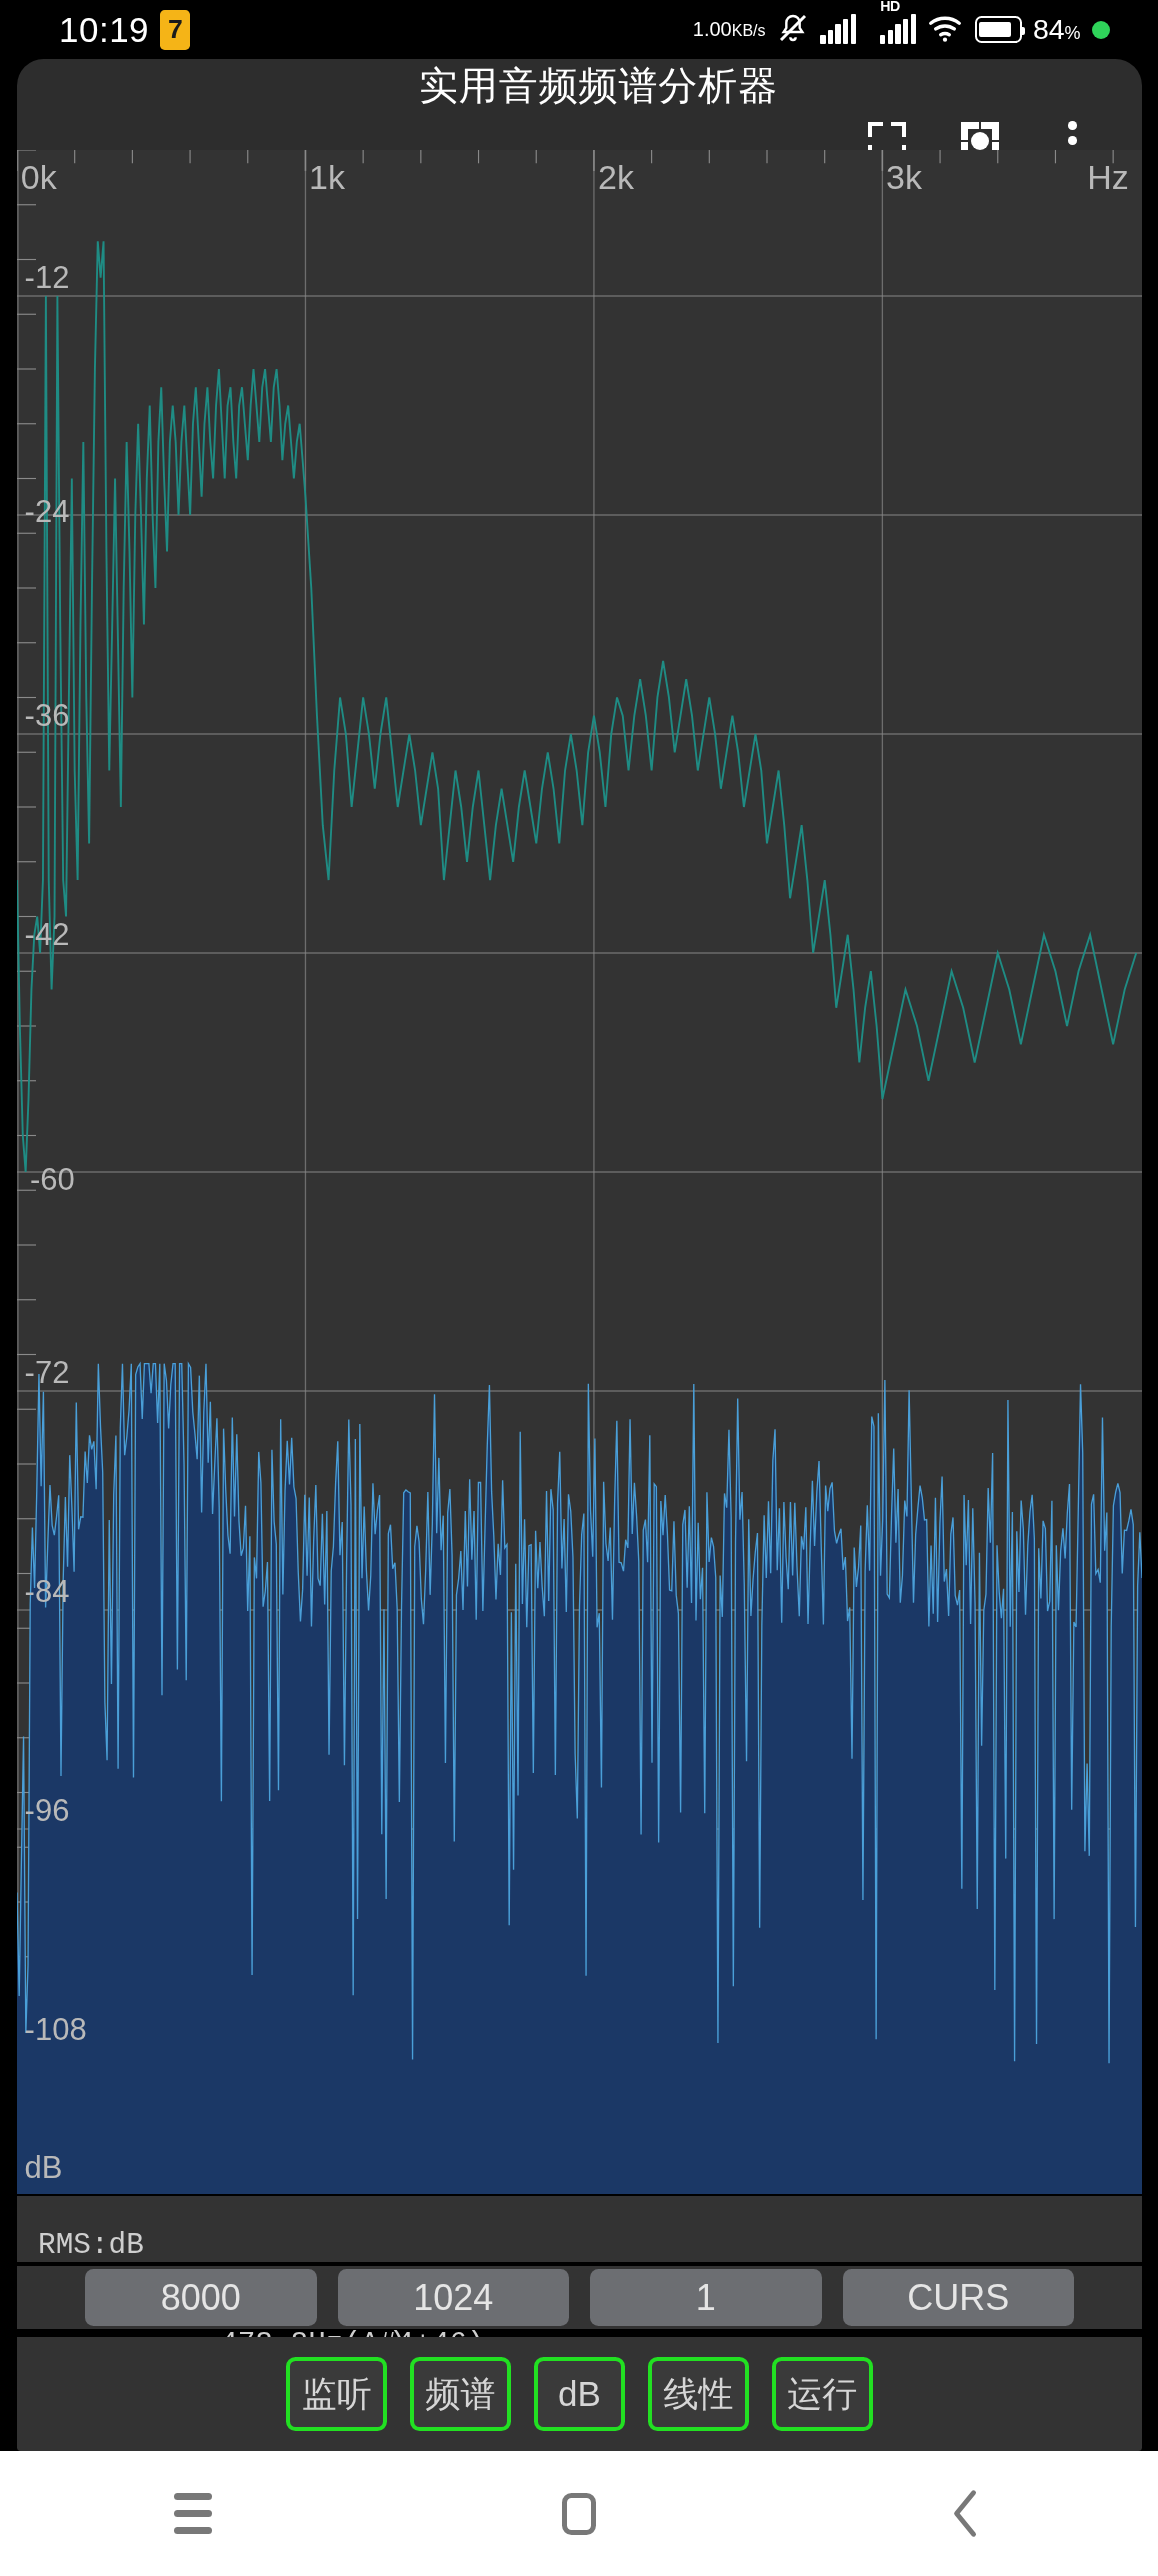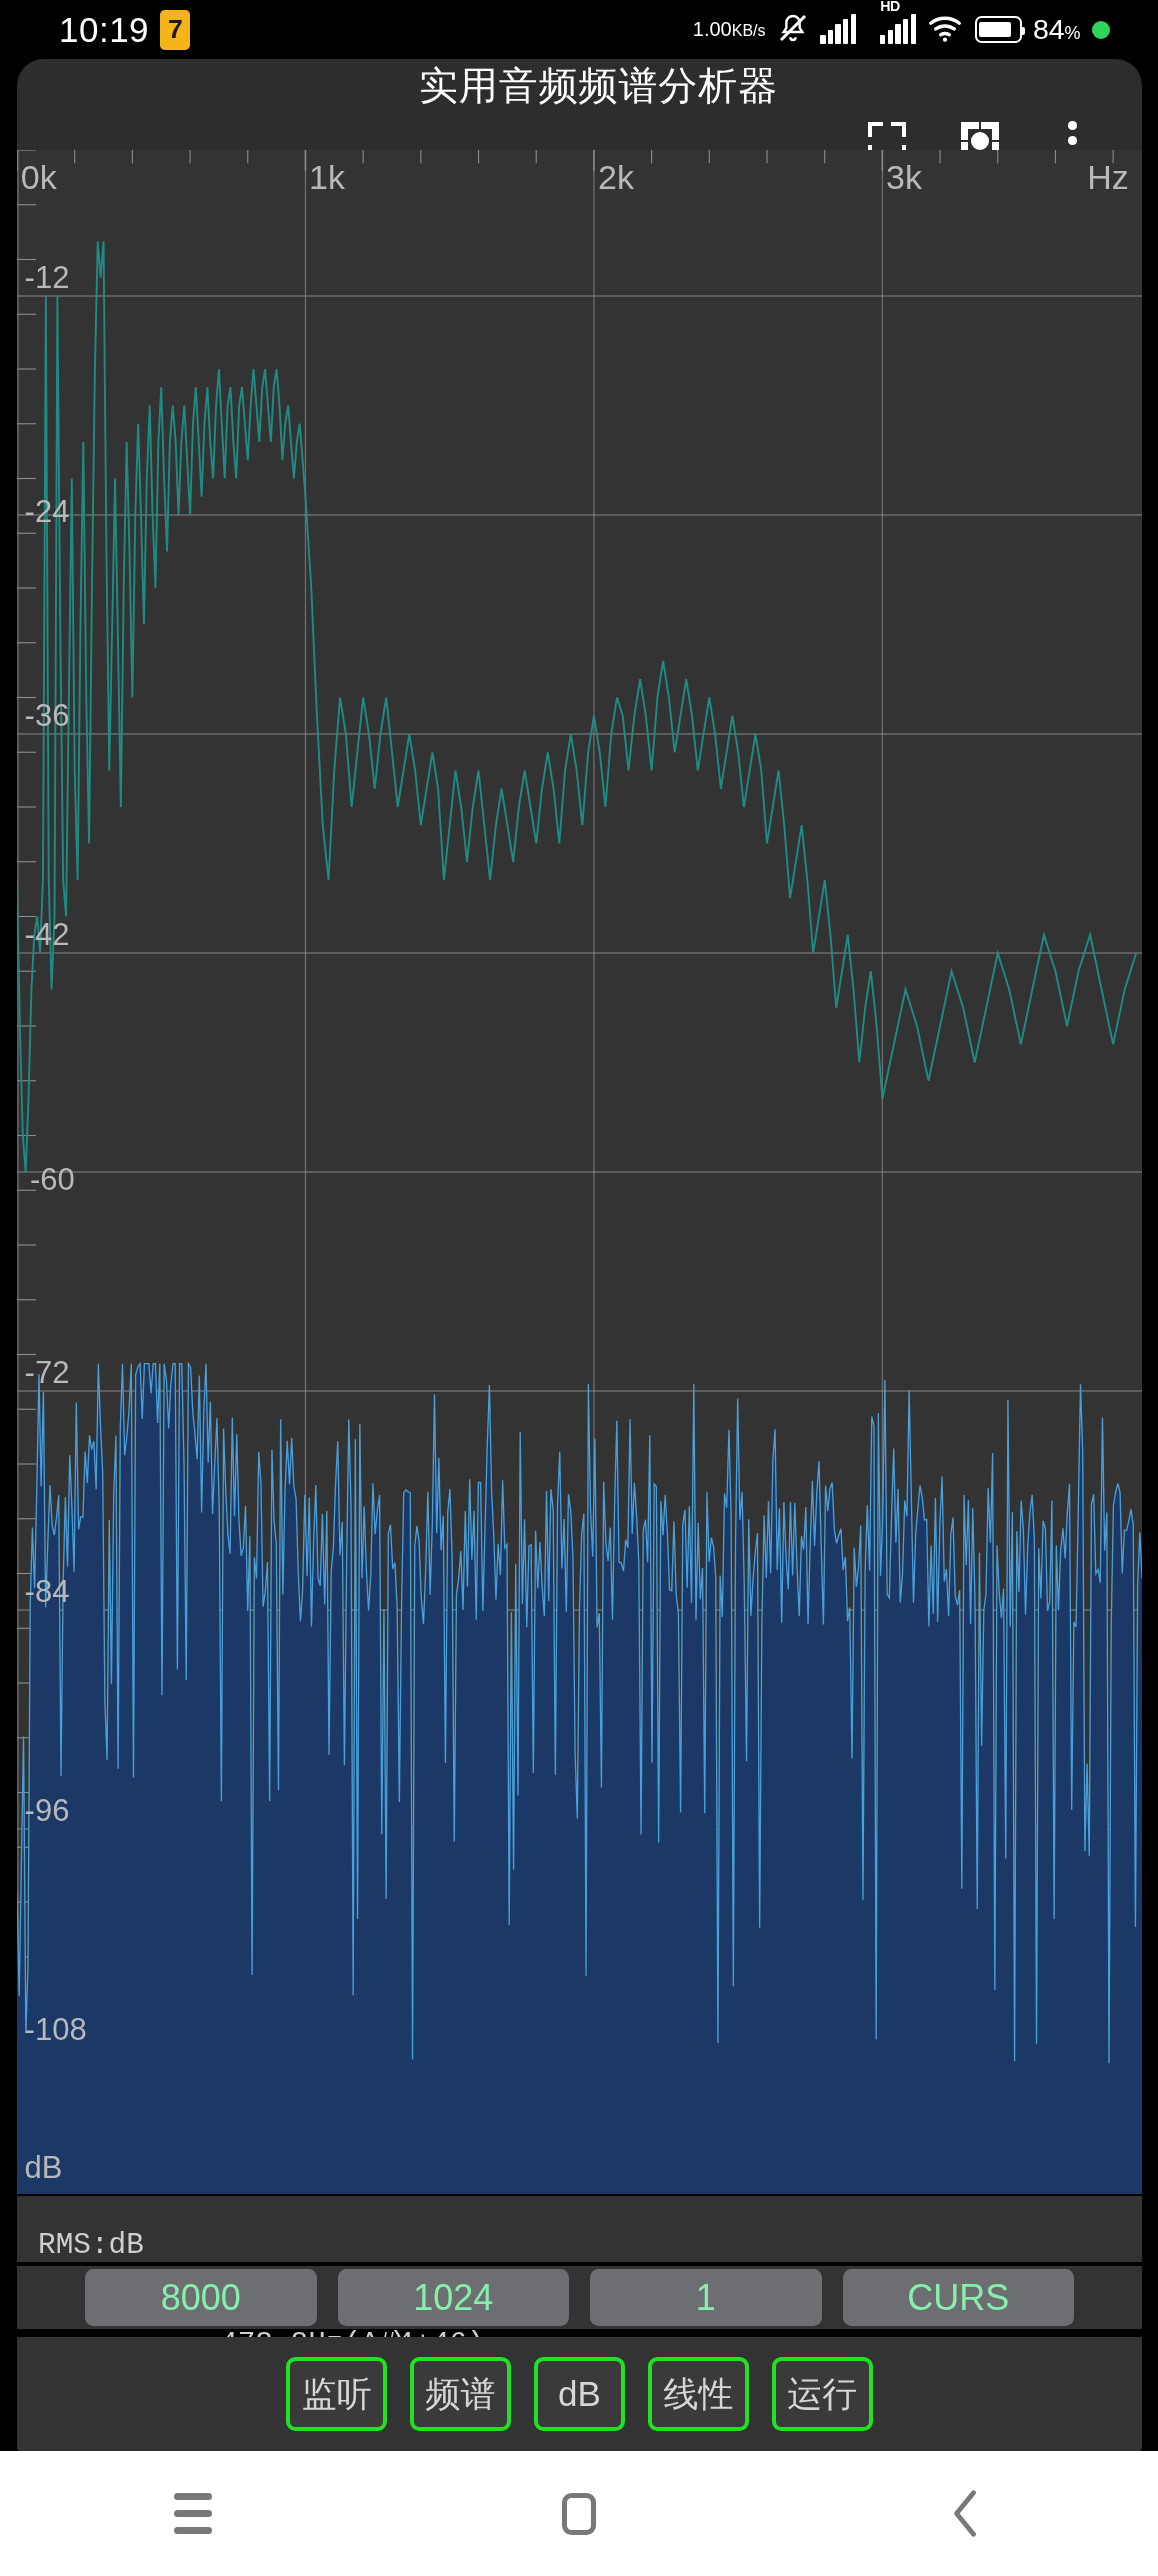--- a/index.html
+++ b/index.html
@@ -102,21 +102,21 @@
   .ro-c { position:absolute;padding-left:21px; }
 
   
   .btnrow {
     position:absolute; top:2266px; left:17px; width:1125px; height:63px;
     display:flex; align-items:center; gap:21px; padding-left:68px; padding-right:68px;
     background:#333333;
   }
   .vbtn {
     flex: 1 1 0; height: 57px; background:#6c6e72; border-radius:8.5px;
-    color:#86efac; font-size:36px; display:flex; align-items:center; justify-content:center;
+    color:#e5e5e5; font-size:36px; display:flex; align-items:center; justify-content:center;
     border: none;
     font-family:"Liberation Sans", sans-serif;
   }
 
   
   .moderow {
     position:absolute; top:2337px; left:17px; width:1125px; height:114px;
     display:flex; align-items:center; justify-content:center; gap:23px;
     background:#333333;
     border-bottom-left-radius: 3.8px; border-bottom-right-radius: 3.8px;

